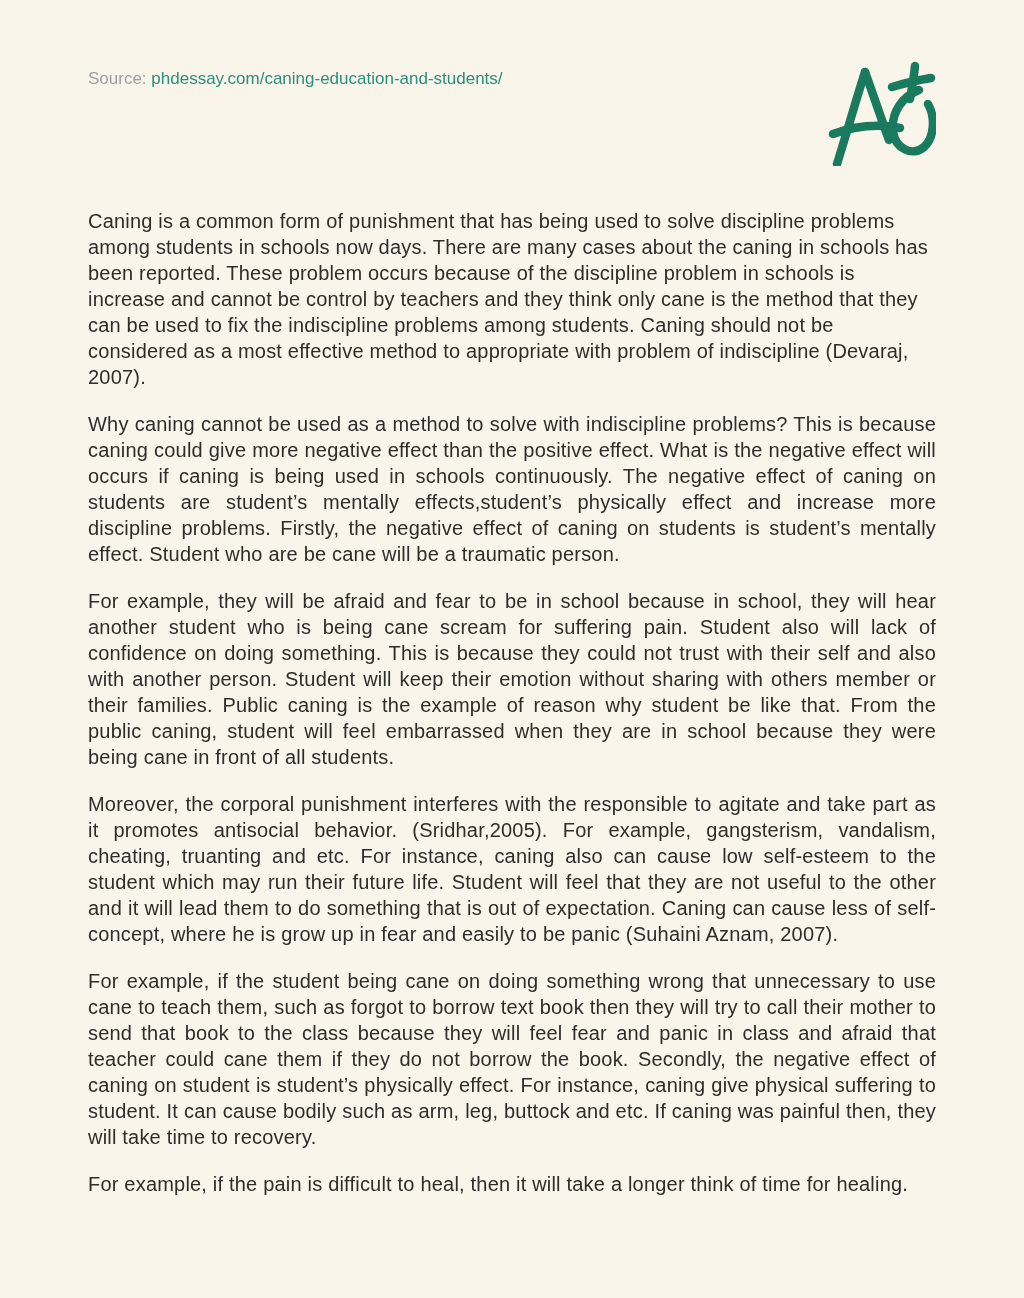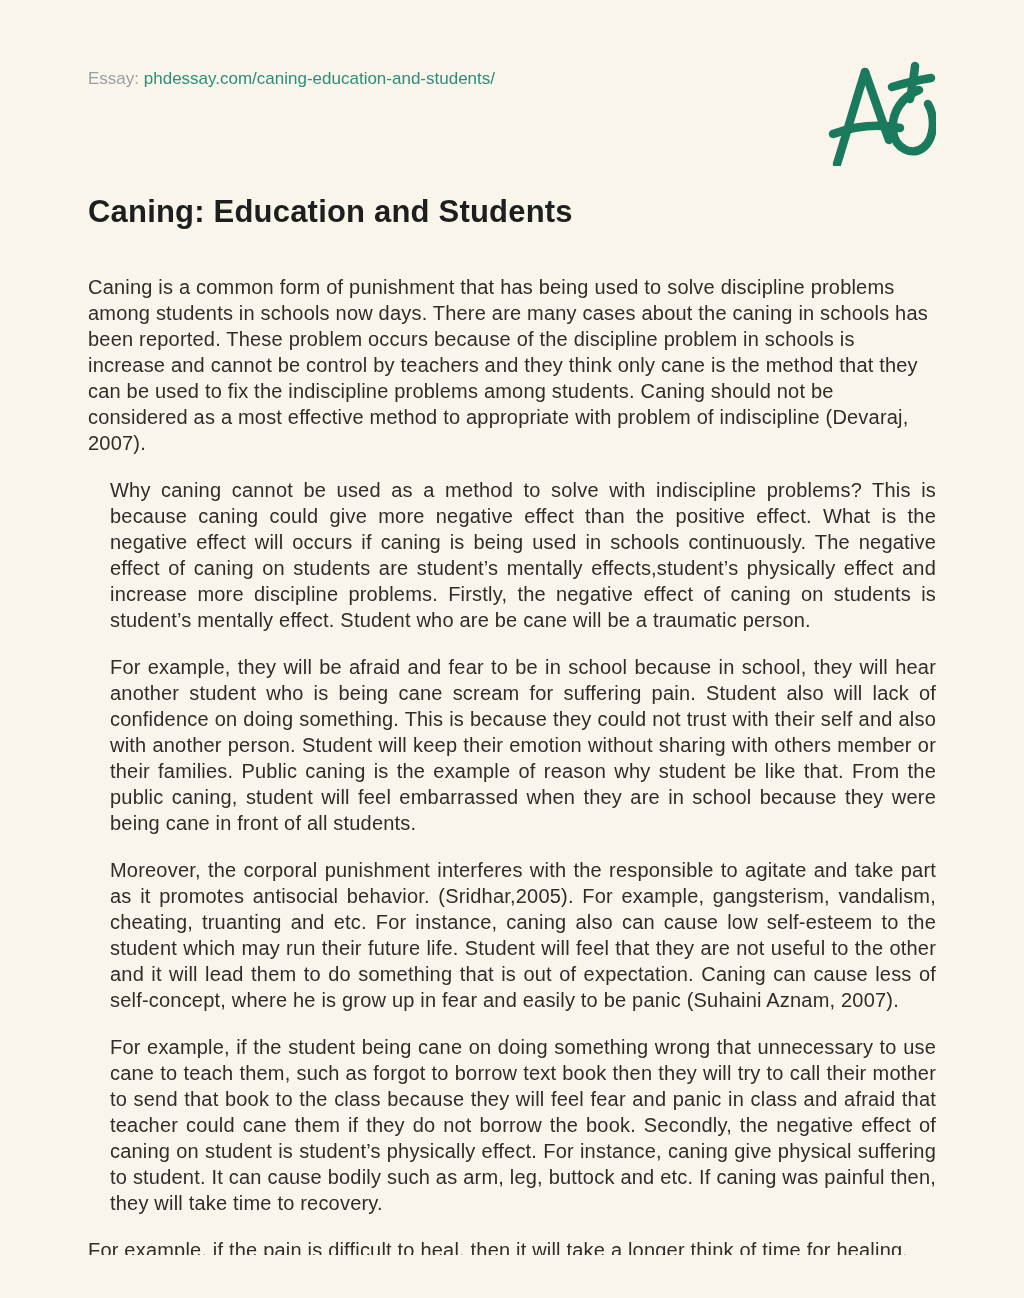--- a/index.html
+++ b/index.html
@@ -61,32 +61,31 @@
   }
   .essay-body p {
     margin: 0 0 21px 0;
     font-size: 20px;
     line-height: 26px;
     letter-spacing: 0.2px;
     color: #2e2d2a;
   }
   .essay-body p.justify {
     text-align: justify;
-    margin-left: 22px;
   }
 </style>
 </head>
 <body>
 
 <div class="clip-region">
 
   <div class="page-header">
     <div>
       <div class="source-line">
-        <span>Essay:</span>
+        <span>Source:</span>
         <a href="#">phdessay.com/caning-education-and-students/</a>
       </div>
     </div>
     <div class="logo">
       <svg width="113" height="112" viewBox="0 0 113 112" fill="none" xmlns="http://www.w3.org/2000/svg">
         <g stroke="#1a7a5e" stroke-width="8.5" stroke-linecap="round" fill="none">
 
           <path d="M14,110 C 24,78 33,46 42,18"></path>
 
           <path d="M42,18 C 50,40 58,64 66,86"></path>
@@ -96,21 +95,20 @@
           <path d="M96,36 C 80,42 68,58 70,77 C 72,95 90,103 101,93 C 111,84 113,64 105,50"></path>
 
           <path d="M92,12 C 91,23 89,34 87,45"></path>
 
           <path d="M69,33 C 82,29 96,26 108,24"></path>
         </g>
       </svg>
     </div>
   </div>
 
-  <h1 class="page-title">Caning: Education and Students</h1>
 
   <div class="essay-body">
     <p>Caning is a common form of punishment that has being used to solve discipline problems among students in schools now days. There are many cases about the caning in schools has been reported. These problem occurs because of the discipline problem in schools is increase and cannot be control by teachers and they think only cane is the method that they can be used to fix the indiscipline problems among students. Caning should not be considered as a most effective method to appropriate with problem of indiscipline (Devaraj, 2007).</p>
     <p class="justify">Why caning cannot be used as a method to solve with indiscipline problems? This is because caning could give more negative effect than the positive effect. What is the negative effect will occurs if caning is being used in schools continuously. The negative effect of caning on students are student’s mentally effects,student’s physically effect and increase more discipline problems. Firstly, the negative effect of caning on students is student’s mentally effect. Student who are be cane will be a traumatic person.</p>
     <p class="justify">For example, they will be afraid and fear to be in school because in school, they will hear another student who is being cane scream for suffering pain. Student also will lack of confidence on doing something. This is because they could not trust with their self and also with another person. Student will keep their emotion without sharing with others member or their families. Public caning is the example of reason why student be like that. From the public caning, student will feel embarrassed when they are in school because they were being cane in front of all students.</p>
     <p class="justify">Moreover, the corporal punishment interferes with the responsible to agitate and take part as it promotes antisocial behavior. (Sridhar,2005). For example, gangsterism, vandalism, cheating, truanting and etc. For instance, caning also can cause low self-esteem to the student which may run their future life. Student will feel that they are not useful to the other and it will lead them to do something that is out of expectation. Caning can cause less of self-concept, where he is grow up in fear and easily to be panic (Suhaini Aznam, 2007).</p>
     <p class="justify">For example, if the student being cane on doing something wrong that unnecessary to use cane to teach them, such as forgot to borrow text book then they will try to call their mother to send that book to the class because they will feel fear and panic in class and afraid that teacher could cane them if they do not borrow the book. Secondly, the negative effect of caning on student is student’s physically effect. For instance, caning give physical suffering to student. It can cause bodily such as arm, leg, buttock and etc. If caning was painful then, they will take time to recovery.</p>
     <p>For example, if the pain is difficult to heal, then it will take a longer think of time for healing.</p>
   </div>
 

